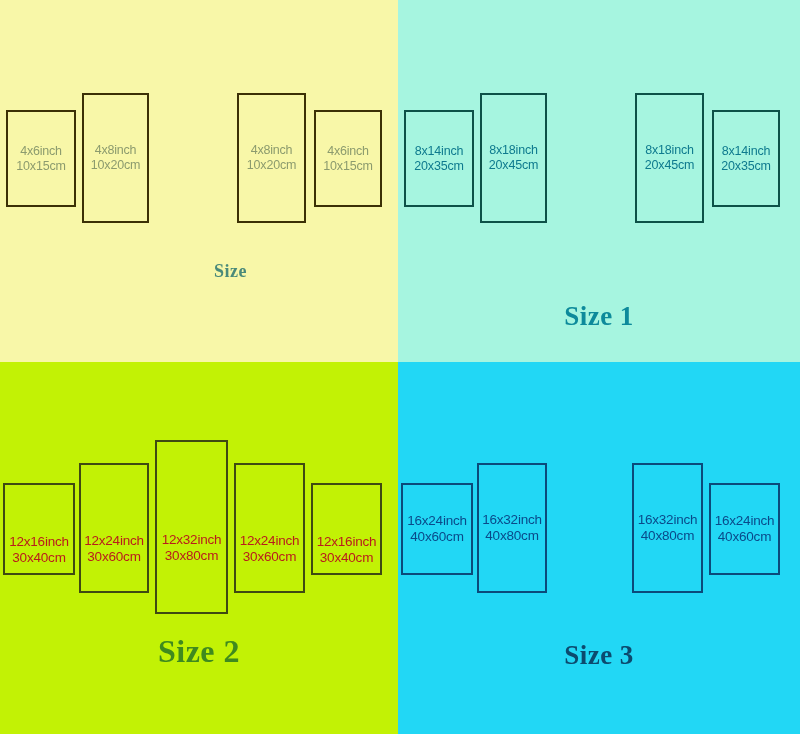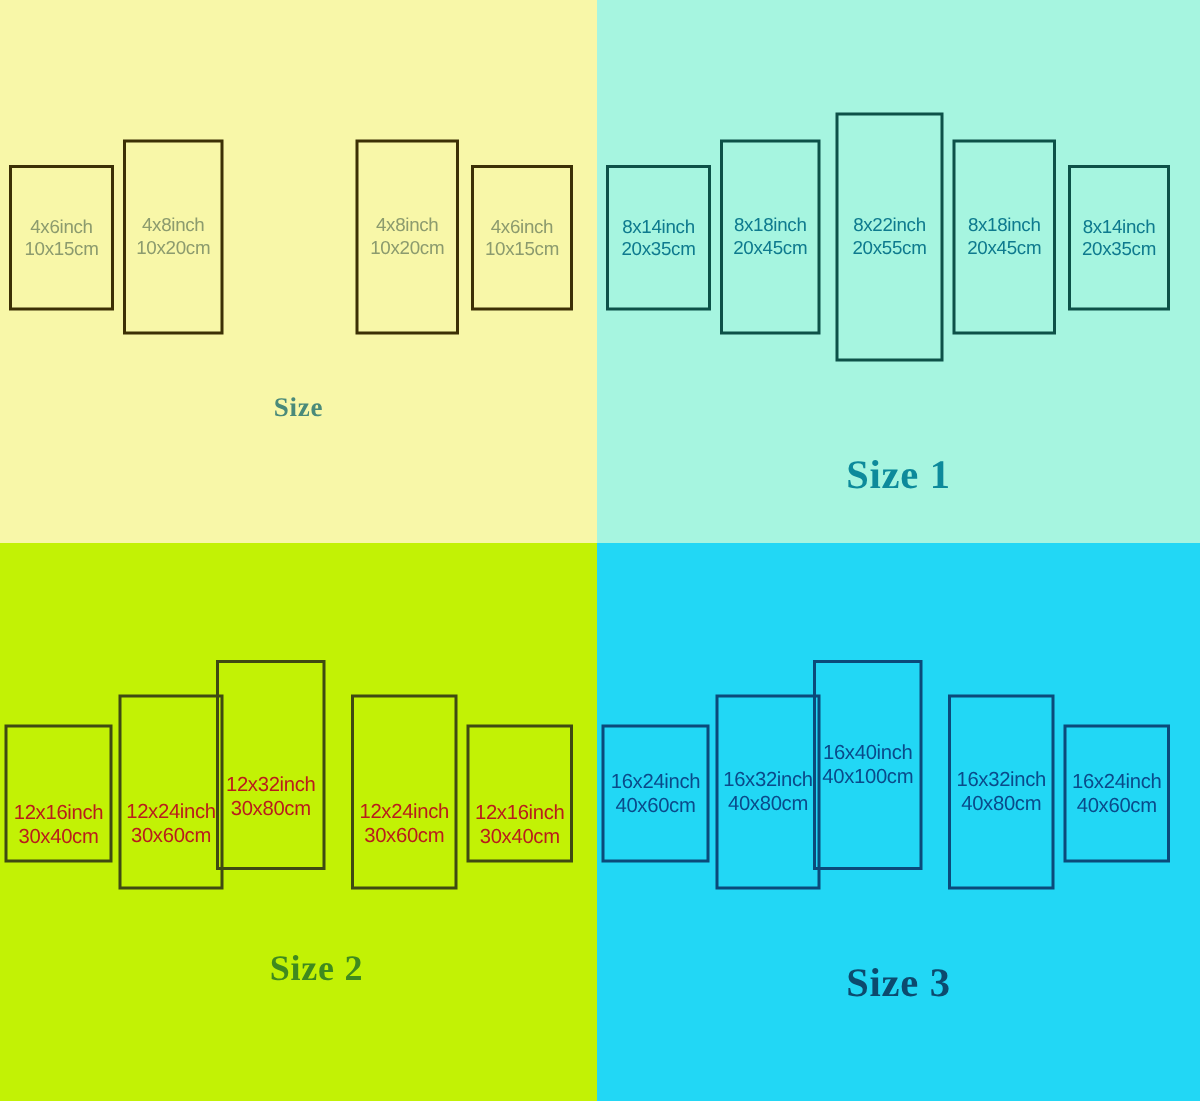--- a/index.html
+++ b/index.html
@@ -48,60 +48,60 @@
   .quad-title {
     position: absolute;
     width: 100%;
     text-align: center;
     font-family: "Liberation Serif", serif;
     font-weight: bold;
     letter-spacing: 0.5px;
   }
 
   
-  #quad-0 { left: 0px;   top: 0px;   width: 398px; height: 362px; }
+  #quad-0 { left: 0px;   top: 0px;   width: 398px; height: 362px; padding-left: 21px; }
   #quad-1 { left: 398px; top: 0px;   width: 402px; height: 362px; }
   #quad-2 { left: 0px;   top: 362px; width: 398px; height: 372px; }
   #quad-3 { left: 398px; top: 362px; width: 402px; height: 372px; }
 
   
   #quad-0 { background: #f8f7a8; }
   #quad-0 .panel { border: 2px solid #3c3005; }
   #quad-0 .panel-label { color: #8c9b6e; font-size: 12.5px; }
   #quad-0 .quad-title { color: #4a8a7a; font-size: 18px; top: 261px; }
 
   
   #quad-1 { background: #a6f5e0; }
   #quad-1 .panel { border: 2px solid #0d5148; }
   #quad-1 .panel-label { color: #0e7a8e; font-size: 12.5px; }
   #quad-1 .quad-title { color: #0d8a9b; font-size: 27px; top: 261px; margin-top: 40px; }
 
   
   #quad-2 { background: #c2f205; }
   #quad-2 .panel { border: 2px solid #3f4a12; }
   #quad-2 .panel-label { color: #b91c1c; font-size: 13.5px; margin-top: 42px; }
-  #quad-2 .quad-title { color: #3f8a1e; font-size: 24px; top: 271px; padding-left: 12px; }
+  #quad-2 .quad-title { color: #3f8a1e; font-size: 32px; top: 271px; }
 
   
   #quad-3 { background: #22d7f5; }
   #quad-3 .panel { border: 2px solid #0b4a7a; }
   #quad-3 .panel-label { color: #0a4a8a; font-size: 13.5px; }
   #quad-3 .quad-title { color: #0c4a6e; font-size: 27px; top: 278px; }
 
   
   .geo-a .p0 { left: 6px;   top: 110px; width: 70px;  height: 97px; }
   .geo-a .p1 { left: 82px;  top: 93px;  width: 67px;  height: 130px; }
   .geo-a .p2 { left: 159px; top: 75px;  width: 72px;  height: 166px; }
   .geo-a .p3 { left: 237px; top: 93px;  width: 69px;  height: 130px; }
   .geo-a .p4 { left: 314px; top: 110px; width: 68px;  height: 97px; }
 
   
   .geo-b .p0 { left: 3px;   top: 483px; width: 72px;  height: 92px; }
   .geo-b .p1 { left: 79px;  top: 463px; width: 70px;  height: 130px; }
-  .geo-b .p2 { left: 144px; top: 440px; width: 73px;  height: 140px; }
+  .geo-b .p2 { left: 155px; top: 440px; width: 73px;  height: 174px; }
   .geo-b .p3 { left: 234px; top: 463px; width: 71px;  height: 130px; }
   .geo-b .p4 { left: 311px; top: 483px; width: 71px;  height: 92px; }
 
   
   #quad-2 .panels, #quad-3 .panels { top: -362px; height: 734px; }
 </style>
 </head>
 <body>
 
 <div id="canvas">
@@ -143,26 +143,20 @@
           <span class="ln">8x14inch</span>
           <span class="ln">20x35cm</span>
         </span>
       </div>
       <div class="panel p1">
         <span class="panel-label">
           <span class="ln">8x18inch</span>
           <span class="ln">20x45cm</span>
         </span>
       </div>
-      <div class="panel p2">
-        <span class="panel-label">
-          <span class="ln">8x22inch</span>
-          <span class="ln">20x55cm</span>
-        </span>
-      </div>
       <div class="panel p3">
         <span class="panel-label">
           <span class="ln">8x18inch</span>
           <span class="ln">20x45cm</span>
         </span>
       </div>
       <div class="panel p4">
         <span class="panel-label">
           <span class="ln">8x14inch</span>
           <span class="ln">20x35cm</span>
@@ -215,26 +209,20 @@
           <span class="ln">16x24inch</span>
           <span class="ln">40x60cm</span>
         </span>
       </div>
       <div class="panel p1">
         <span class="panel-label">
           <span class="ln">16x32inch</span>
           <span class="ln">40x80cm</span>
         </span>
       </div>
-      <div class="panel p2">
-        <span class="panel-label">
-          <span class="ln">16x40inch</span>
-          <span class="ln">40x100cm</span>
-        </span>
-      </div>
       <div class="panel p3">
         <span class="panel-label">
           <span class="ln">16x32inch</span>
           <span class="ln">40x80cm</span>
         </span>
       </div>
       <div class="panel p4">
         <span class="panel-label">
           <span class="ln">16x24inch</span>
           <span class="ln">40x60cm</span>

